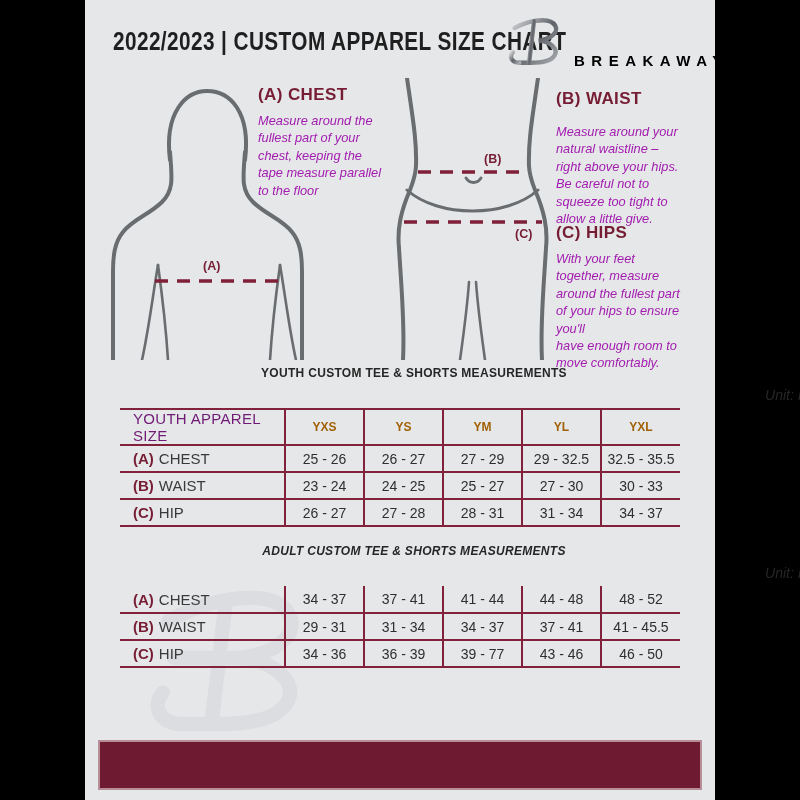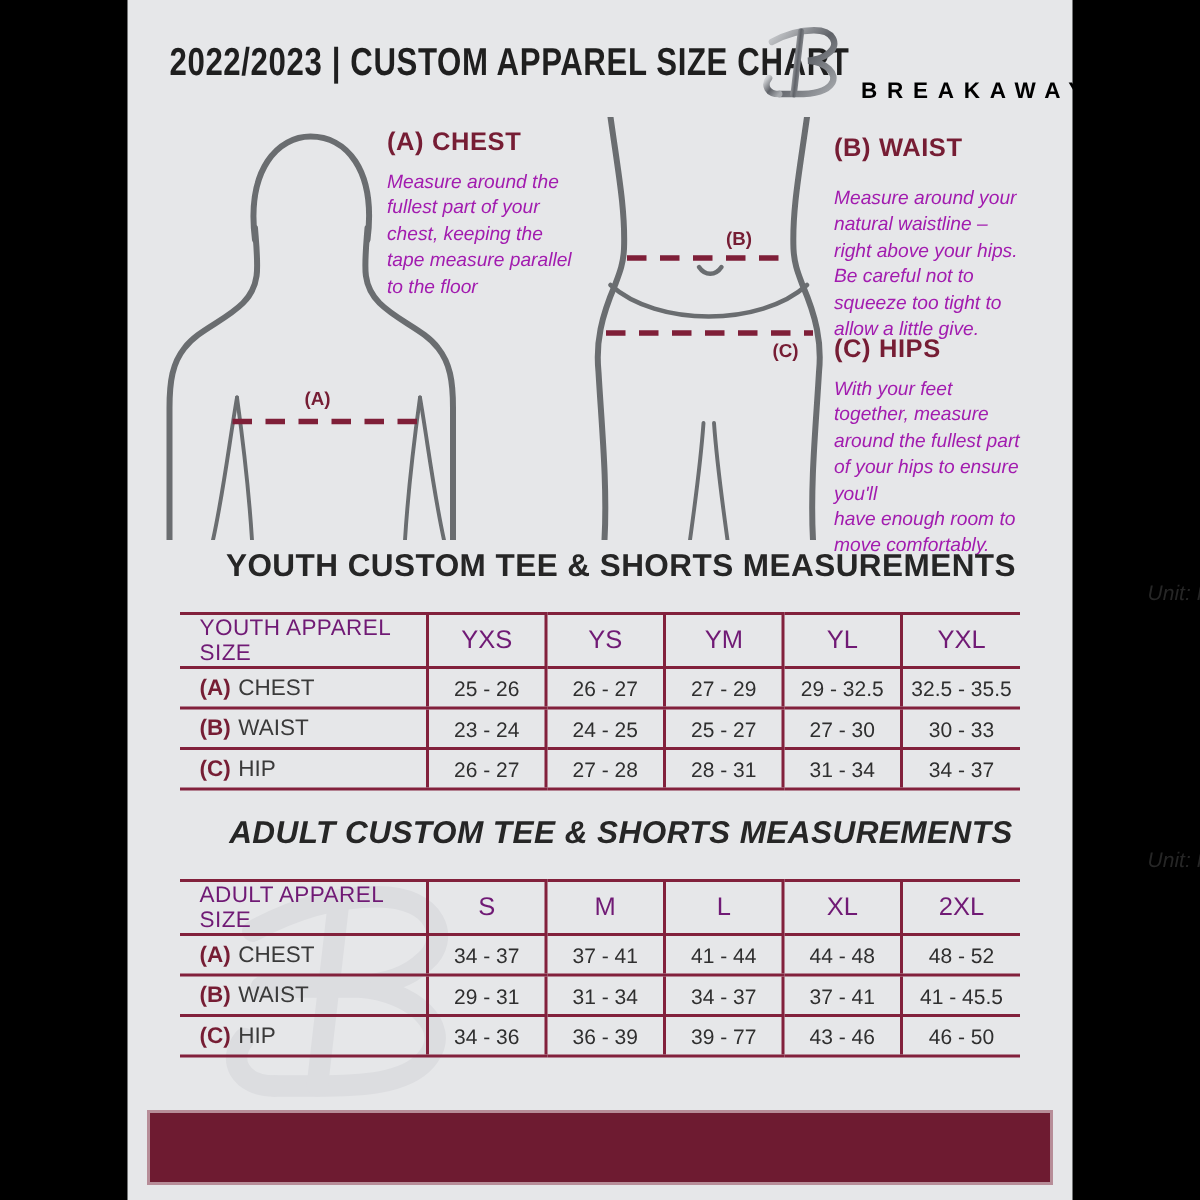--- a/index.html
+++ b/index.html
@@ -30,32 +30,32 @@
   .fig-label{position:absolute;font-size:12.5px;font-weight:700;color:var(--maroon);}
 
   .mg-head{position:absolute;font-size:17px;font-weight:700;color:var(--maroon);letter-spacing:.4px;}
   .mg-desc{position:absolute;font-size:12.8px;font-style:italic;color:#a21caf;line-height:1.36;
     white-space:pre-line;}
   #mg-head-a{left:173px;top:85px;} #mg-desc-a{left:173px;top:112px;width:155px;}
   #mg-head-b{left:471px;top:89px;} #mg-desc-b{left:471px;top:123px;width:130px;}
   #mg-head-c{left:471px;top:223px;} #mg-desc-c{left:471px;top:250px;width:135px;}
 
   
-  .tbl-title{position:absolute;left:0;width:630px;text-align:center;font-size:21px;font-weight:700;
+  .tbl-title{position:absolute;left:0;width:630px;text-align:center;font-size:12px;font-weight:700;
     color:#262626;letter-spacing:.3px;padding-left:28px;}
   .tbl-unit{position:absolute;left:0;width:754px;text-align:right;font-size:14px;font-style:italic;
     color:#262626;}
   .size-table{position:absolute;left:35px;width:560px;border-collapse:collapse;table-layout:fixed;}
   .size-table col.c0{width:165px;} .size-table col.cn{width:79px;}
   .size-table td{border-bottom:2px solid var(--line);background:transparent;}
   .size-table tr.head-row td{border-top:2px solid var(--line);height:36px;}
   .size-table td + td{border-left:2px solid var(--line);}
   .size-table tr.data-row td{height:27px;}
   .label-head{font-size:15px;color:#701a75;padding-left:13px;letter-spacing:.3px;}
-  .size-head{font-size:17px;font-weight:400;color:#701a75;text-align:center;}
+  .size-head{font-size:12px;font-weight:700;color:#a16207;text-align:center;}
   .label-cell{padding-left:13px;font-size:15px;color:#3a3a3a;}
   .label-cell .pfx{color:var(--maroon);font-weight:700;margin-right:5px;}
   .val{font-size:14px;color:#2f2f2f;text-align:center;}
 
   #youth-title{top:366px;} #youth-unit{top:387px;} #youth-table{top:408px;}
   #adult-title{top:544px;font-style:italic;} #adult-unit{top:565px;} #adult-table{top:586px;}
 
   
   #watermark{position:absolute;left:52px;top:568px;width:172px;height:180px;z-index:0;}
   .layer{position:relative;z-index:1;}
@@ -199,28 +199,20 @@
     <table class="size-table" id="adult-table">
       <colgroup>
           <col class="c0">
           <col class="cn">
           <col class="cn">
           <col class="cn">
           <col class="cn">
           <col class="cn">
         </colgroup>
       <tbody>
-          <tr class="head-row">
-        <td class="label-head">ADULT APPAREL SIZE</td>
-        <td class="size-head">S</td>
-        <td class="size-head">M</td>
-        <td class="size-head">L</td>
-        <td class="size-head">XL</td>
-        <td class="size-head">2XL</td>
-      </tr>
       <tr class="data-row">
         <td class="label-cell"><span class="pfx">(A)</span><span>CHEST</span></td>
         <td class="val">34 - 37</td>
         <td class="val">37 - 41</td>
         <td class="val">41 - 44</td>
         <td class="val">44 - 48</td>
         <td class="val">48 - 52</td>
       </tr>
       <tr class="data-row">
         <td class="label-cell"><span class="pfx">(B)</span><span>WAIST</span></td>

